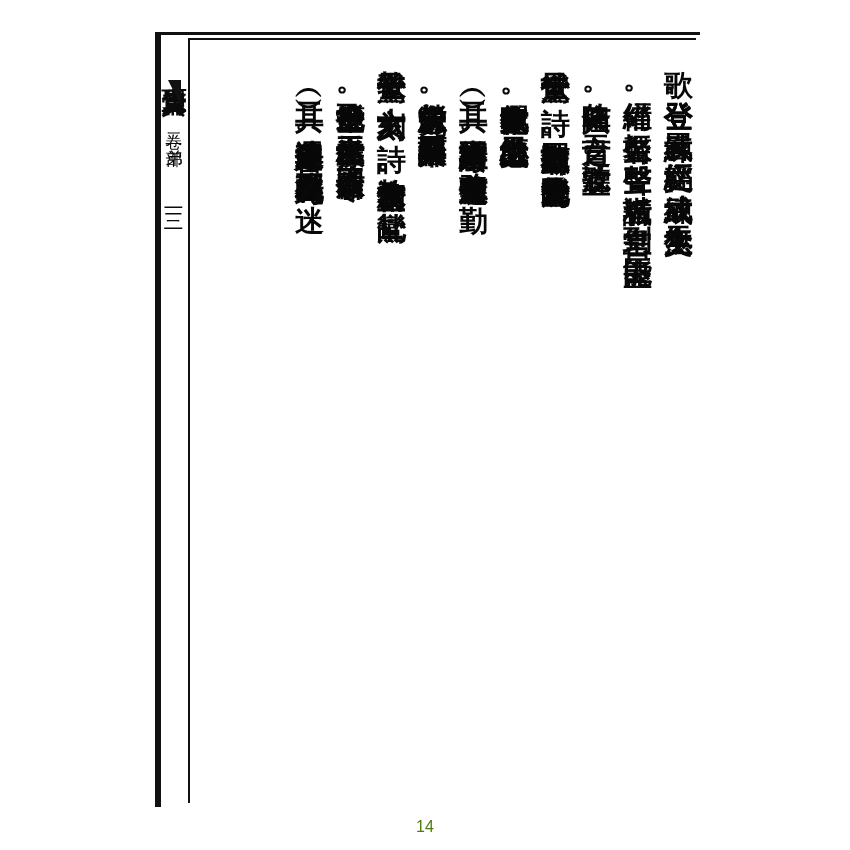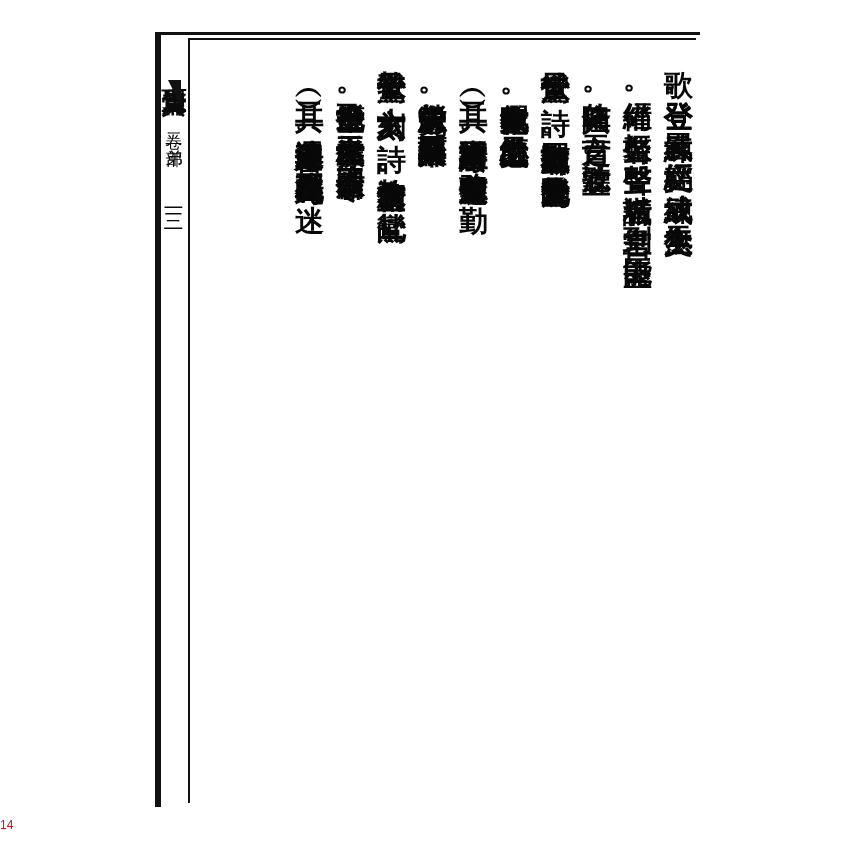--- a/index.html
+++ b/index.html
@@ -145,24 +145,24 @@
   .col.indent {
     padding-top: 34px;
   }
 
   
   #folio {
     position: absolute;
     left: 0;
     top: 818px;
     width: 850px;
-    text-align: left;
+    text-align: center;
     font-family: "Liberation Sans", sans-serif;
-    font-size: 12px;
-    color: #b91c1c;
+    font-size: 16px;
+    color: #4d7c0f;
   }
 </style>
 </head>
 <body>
 
 <div id="page">
 
   <div id="scan">
 
     <div id="frame-outer"></div>

